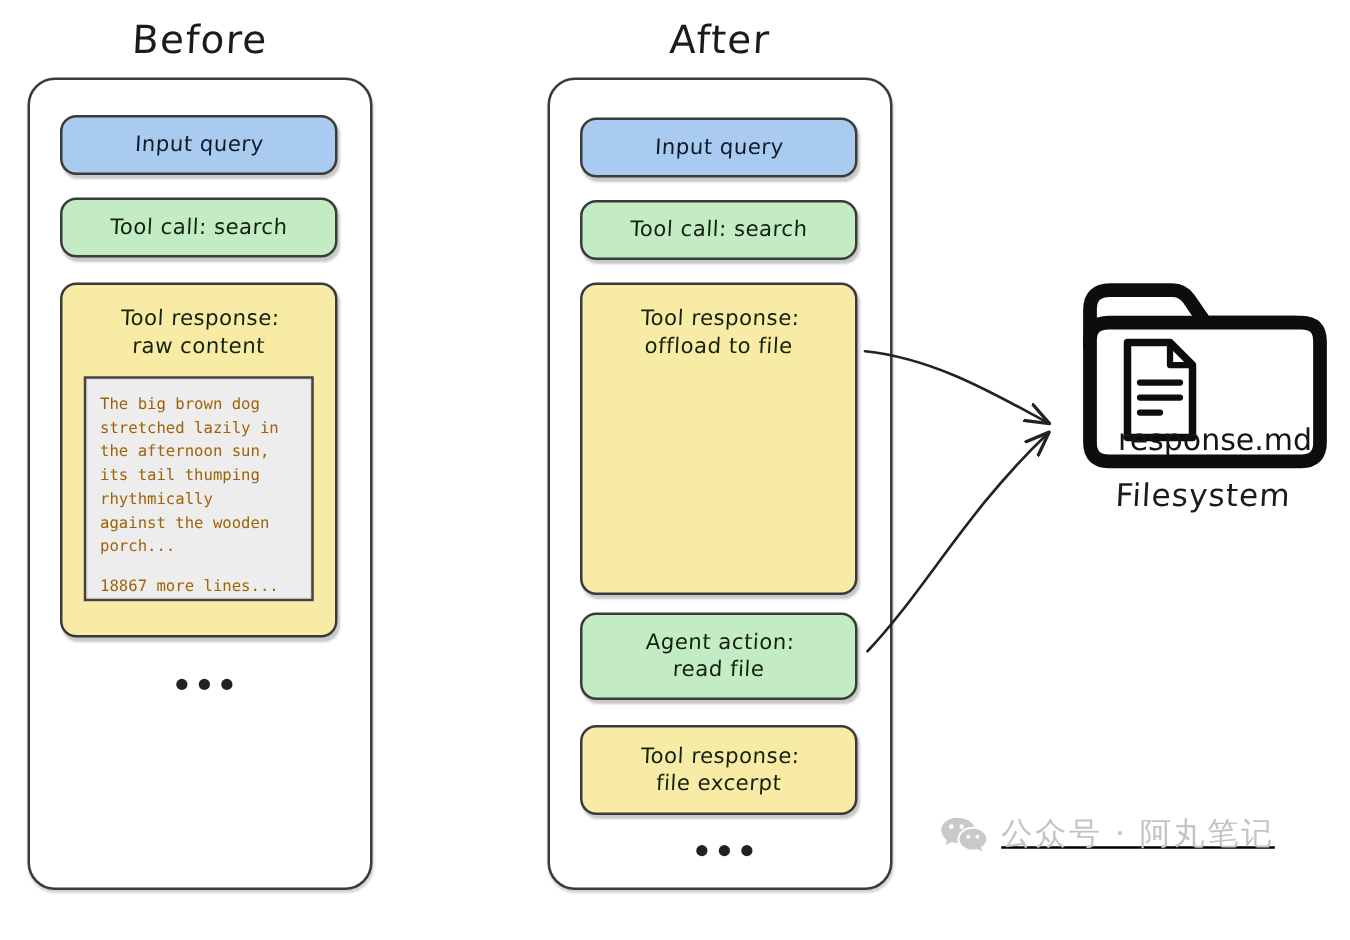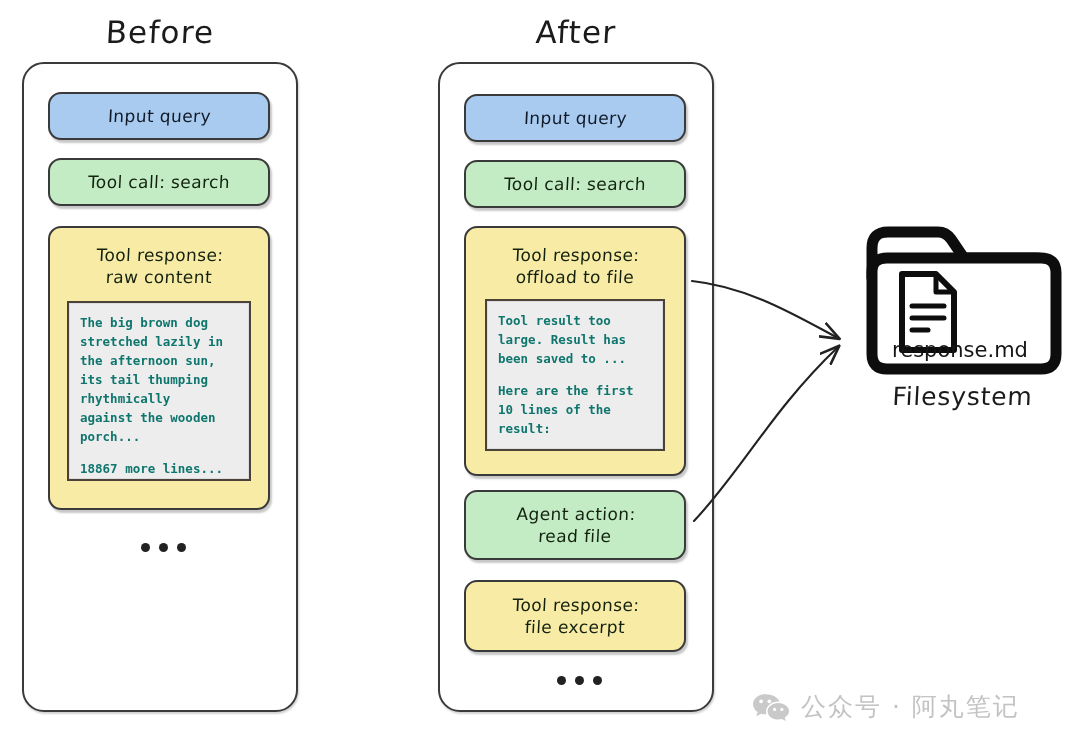--- a/index.html
+++ b/index.html
@@ -90,23 +90,22 @@
     box-shadow: inset 0 0 0 1px #dcdcdc;
     box-sizing: border-box;
     padding: 10px 10px 8px 11px;
     overflow: hidden;
   }
   .code-pane pre {
     margin: 0;
     font-family: "DejaVu Sans Mono", monospace;
     font-size: 12.5px;
     line-height: 1.52;
-    color: #0f766e;
+    color: #a16207;
     white-space: pre;
-    font-weight: bold;
   }
   .code-red {
     margin: 0;
     font-family: "DejaVu Sans Mono", monospace;
     font-size: 12.5px;
     line-height: 1.52;
     color: #d4676a;
     white-space: pre;
   }
   .code-gap { height: 13px; }
@@ -139,51 +138,52 @@
   #folder-group {
     position: absolute;
     left: 860px;
     top: 218px;
     width: 210px;
     height: 200px;
   }
   #folder-svg { position: absolute; left: 0; top: 0; }
   #file-name {
     position: absolute;
-    left: 0;
+    left: 12px;
     top: 120px;
     width: 200px;
     text-align: center;
     font-family: "DejaVu Sans", sans-serif;
-    font-size: 21px;
+    font-size: 24px;
     color: #151515;
     letter-spacing: 0px;
   }
   #fs-label {
     position: absolute;
     left: 855px;
     top: 382px;
     width: 215px;
     text-align: center;
     font-family: "DejaVu Sans", sans-serif;
     font-size: 25px;
     color: #1b1b1b;
     letter-spacing: 0.8px;
     transform: skewX(-3deg);
   }
 
   
   #watermark {
     position: absolute;
     left: 752px;
-    top: 690px;
+    top: 650px;
     display: flex;
     align-items: center;
     gap: 11px;
     opacity: 1;
+    text-decoration: underline;
   }
   #watermark .wm-text {
     font-family: "DejaVu Sans", sans-serif;
     font-size: 25px;
     color: #c3c3c3;
     letter-spacing: 2px;
     white-space: nowrap;
   }
 </style>
 </head>
@@ -233,31 +233,20 @@
     <div class="card-label">Input query</div>
   </div>
 
   <div class="card green" style="left:464px; top:160px; width:222px; height:48px;">
     <div class="card-label">Tool call: search</div>
   </div>
 
   <div class="card yellow tall" style="left:464px; top:226px; width:222px; height:250px;">
     <div class="card-label">Tool response:
 offload to file</div>
-    <div class="code-pane" style="width:180px; height:152px; margin-top:10px;">
-      <pre>Tool result too
-large. Result has
-been saved to ...</pre>
-      <div class="code-gap"></div>
-      <pre>Here are the first
-10 lines of the
-result:</pre>
-      <div class="code-gap" style="height:7px;"></div>
-      <pre>...</pre>
-    </div>
   </div>
 
   <div class="card green" style="left:464px; top:490px; width:222px; height:70px;">
     <div class="card-label">Agent action:
 read file</div>
   </div>
 
   <div class="card yellow" style="left:464px; top:580px; width:222px; height:72px;">
     <div class="card-label">Tool response:
 file excerpt</div>

